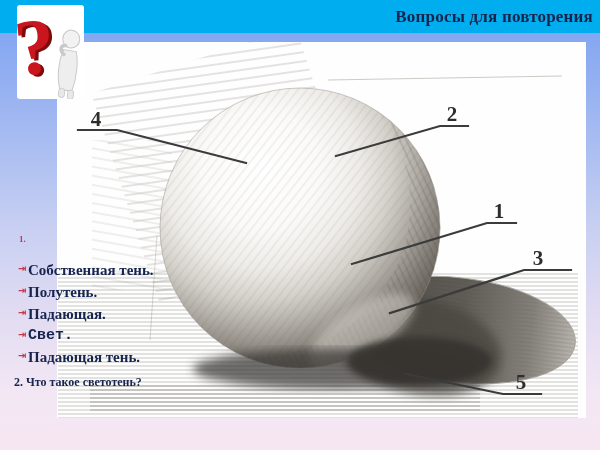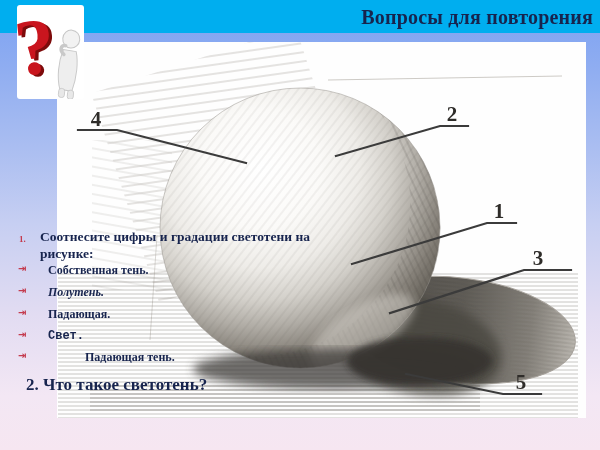--- a/index.html
+++ b/index.html
@@ -4,30 +4,30 @@
 <style>
   html,body{margin:0;padding:0;background:#888;}
   .slide{
     position:relative;width:600px;height:450px;overflow:hidden;
     font-family:"Liberation Serif", serif;
     background:linear-gradient(180deg,#7ba1f2 0%,#8fadf1 15%,#a9bdf1 32%,#c7cff2 50%,#e2dcf2 70%,#f3e7f4 88%,#f6e6f1 100%);
   }
   .titlebar{position:absolute;left:0;top:0;width:600px;height:33px;background:#00aeef;}
   .page-title{
     position:absolute;top:3px;right:7px;height:30px;line-height:28px;
-    font-size:20px;font-weight:bold;color:#17244e;letter-spacing:.2px;
+    font-size:17px;font-weight:bold;color:#17244e;letter-spacing:.2px;
   }
   .panel{position:absolute;left:57px;top:42px;width:529px;height:376px;background:#fefefe;}
   .qbox{position:absolute;left:17px;top:5px;width:67px;height:94px;background:#ffffff;border-radius:3px;}
   .drawing{position:absolute;left:0;top:0;}
   .txt{position:absolute;color:#17244e;font-weight:bold;}
   .q1{left:40px;top:228px;width:278px;font-size:13.5px;line-height:17px;}
-  .opt{left:48px;font-size:12px;line-height:16px;white-space:nowrap;}
-  .opt0{top:262px;} .opt1{top:284px;font-style:italic;} .opt2{top:306px;} .opt3{top:328px;font-family:Liberation Mono, monospace;} .opt4{top:349px;margin-left:37px;}
-  .q2{left:26px;top:375px;font-size:17px;white-space:nowrap;}
+  .opt{left:28px;font-size:15px;line-height:16px;white-space:nowrap;}
+  .opt0{top:262px;} .opt1{top:284px;} .opt2{top:306px;} .opt3{top:328px;font-family:Liberation Mono, monospace;} .opt4{top:349px;}
+  .q2{left:14px;top:375px;font-size:12px;white-space:nowrap;}
   .bullet{position:absolute;left:18px;width:16px;color:#c43b4e;font-family:"DejaVu Sans",sans-serif;font-size:10px;font-weight:bold;}
   .b0{top:263px;} .b1{top:285px;} .b2{top:307px;} .b3{top:329px;} .b4{top:350px;}
   .q1marker{position:absolute;left:19px;top:234px;font-size:9px;color:#c43b4e;font-weight:bold;}
 </style>
 </head>
 <body>
 
 <div class="slide">
 
   <div class="titlebar"></div>
@@ -142,21 +142,20 @@
         <ellipse cx="52" cy="34" rx="8.5" ry="9" fill="#f2f2f2" stroke="#c6c6c6" stroke-width="1"></ellipse>
         <path d="M45,45 C41,58 41,74 45,85 L57,86 C61,72 61,56 58,46 Z" fill="#eeeeee" stroke="#c9c9c9" stroke-width="1"></path>
         <path d="M46,50 C41,46 42,41 47,41" fill="none" stroke="#c9c9c9" stroke-width="3.5" stroke-linecap="round"></path>
         <rect x="44" y="84" width="6" height="9" rx="2.5" fill="#e8e8e8" stroke="#c6c6c6" stroke-width="0.8"></rect>
         <rect x="53" y="85" width="6" height="9" rx="2.5" fill="#e8e8e8" stroke="#c6c6c6" stroke-width="0.8"></rect>
       </g>
     </svg>
   </div>
 
   <span class="q1marker">1.</span>
-  <div class="txt q1">Соотнесите цифры и градации светотени на рисунке:</div>
 
   <span class="bullet b0">⇥</span>
   <div class="txt opt opt0">Собственная тень.</div>
 
   <span class="bullet b1">⇥</span>
   <div class="txt opt opt1">Полутень.</div>
 
   <span class="bullet b2">⇥</span>
   <div class="txt opt opt2">Падающая.</div>
 

